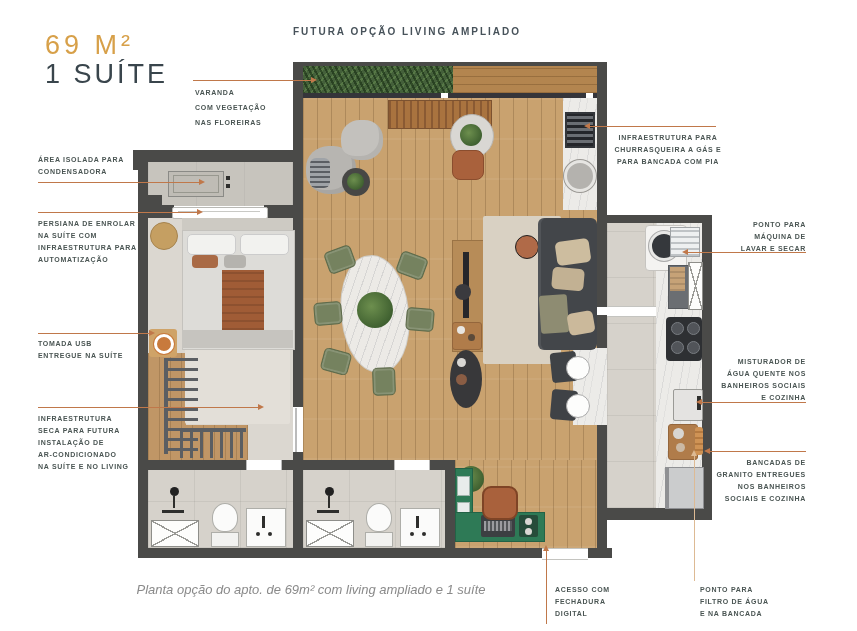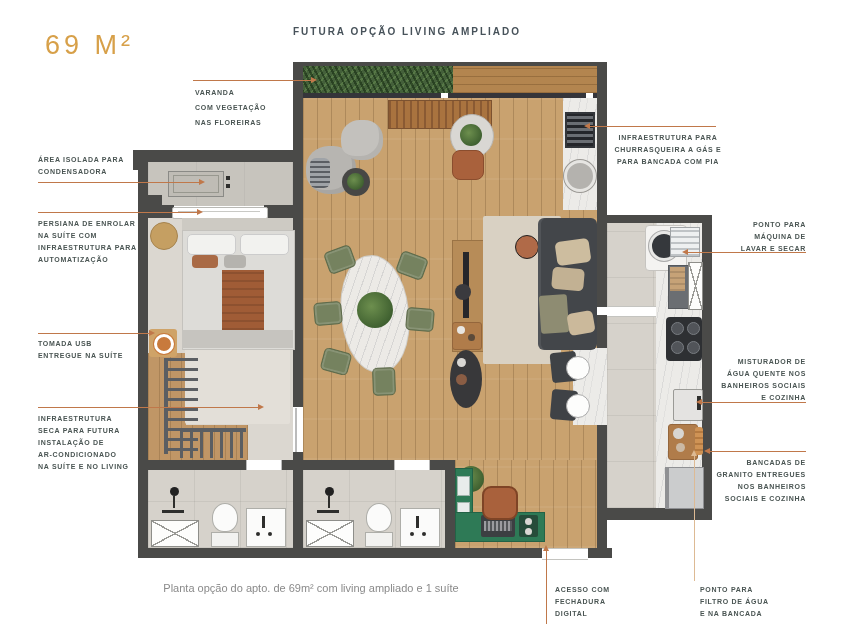--- a/index.html
+++ b/index.html
@@ -46,36 +46,37 @@
   .ah-l{border-top:3.5px solid transparent;border-bottom:3.5px solid transparent;border-right:6px solid var(--accent);left:-5px;top:-3px;}
   .ah-u{border-left:3.5px solid transparent;border-right:3.5px solid transparent;border-bottom:6px solid var(--accent);top:-5px;left:-3px;}
   .co{position:absolute;font-size:7px;letter-spacing:.7px;line-height:12px;color:var(--ink);font-weight:bold;}
   .co div{white-space:nowrap;}
   .co.r{text-align:right;} .co.c{text-align:center;}
   #co-varanda{line-height:15px;}
   
   #area{position:absolute;left:45px;top:30px;font-size:27px;letter-spacing:4px;color:var(--gold);}
   #suite{position:absolute;left:45px;top:59px;font-size:27px;letter-spacing:3px;color:var(--heading);}
   #plan-title{position:absolute;left:252px;top:26px;width:310px;text-align:center;font-size:10px;letter-spacing:2px;color:var(--title);font-weight:bold;}
-  #caption{position:absolute;left:81px;top:582px;width:460px;text-align:center;font-size:11px;color:var(--cap);}
+  #caption{position:absolute;left:81px;top:582px;width:460px;text-align:center;font-style:italic;font-size:13px;color:var(--cap);}
   .slider{position:absolute;background:repeating-linear-gradient(90deg,#35353a 0 138px,#fff 138px 145px);}
   .shelfst{position:absolute;background:repeating-linear-gradient(0deg,#bfc3c6 0 2px,#eef0f1 2px 6px);border:1px solid #9fa3a6;}
   .grill{position:absolute;background:repeating-linear-gradient(0deg,#24262a 0 3px,#6a6e73 3px 6px);border:2px solid #33363a;}
   .bench{position:absolute;background:repeating-linear-gradient(90deg,#8a5a33 0 2px,#a9733f 2px 7px);border:1px solid #7c5230;}
   .toilet{position:absolute;background:#fbfbfa;border:1.5px solid #aeaea9;border-radius:50% 50% 45% 45%;}
   .tank{position:absolute;background:#f2f2f0;border:1.5px solid #aeaea9;}
   .vanity{position:absolute;background:#fbfbfa;border:1.5px solid #aeaea9;}
   .fx{position:absolute;background:#2e2e2c;}
 </style>
 </head>
 <body>
 
 <div id="stage">
 
   <div id="area">69 M²</div>
+  <div id="suite">1 SUÍTE</div>
   <div id="plan-title">FUTURA OPÇÃO LIVING AMPLIADO</div>
   <div id="caption">Planta opção do apto. de 69m² com living ampliado e 1 suíte</div>
 
   <div class="planter" style="left:303px;top:64px;width:150px;height:29px;"></div>
   <div class="deck" style="left:453px;top:64px;width:144px;height:29px;"></div>
   <div class="slider" style="left:303px;top:93px;width:294px;height:5px;"></div>
   <div class="wood" style="left:303px;top:98px;width:294px;height:362px;"></div>
   <div class="wood" style="left:455px;top:460px;width:142px;height:88px;"></div>
   <div class="tileg" style="left:148px;top:162px;width:145px;height:44px;"></div>
   <div class="suitef" style="left:148px;top:218px;width:145px;height:242px;"></div>

